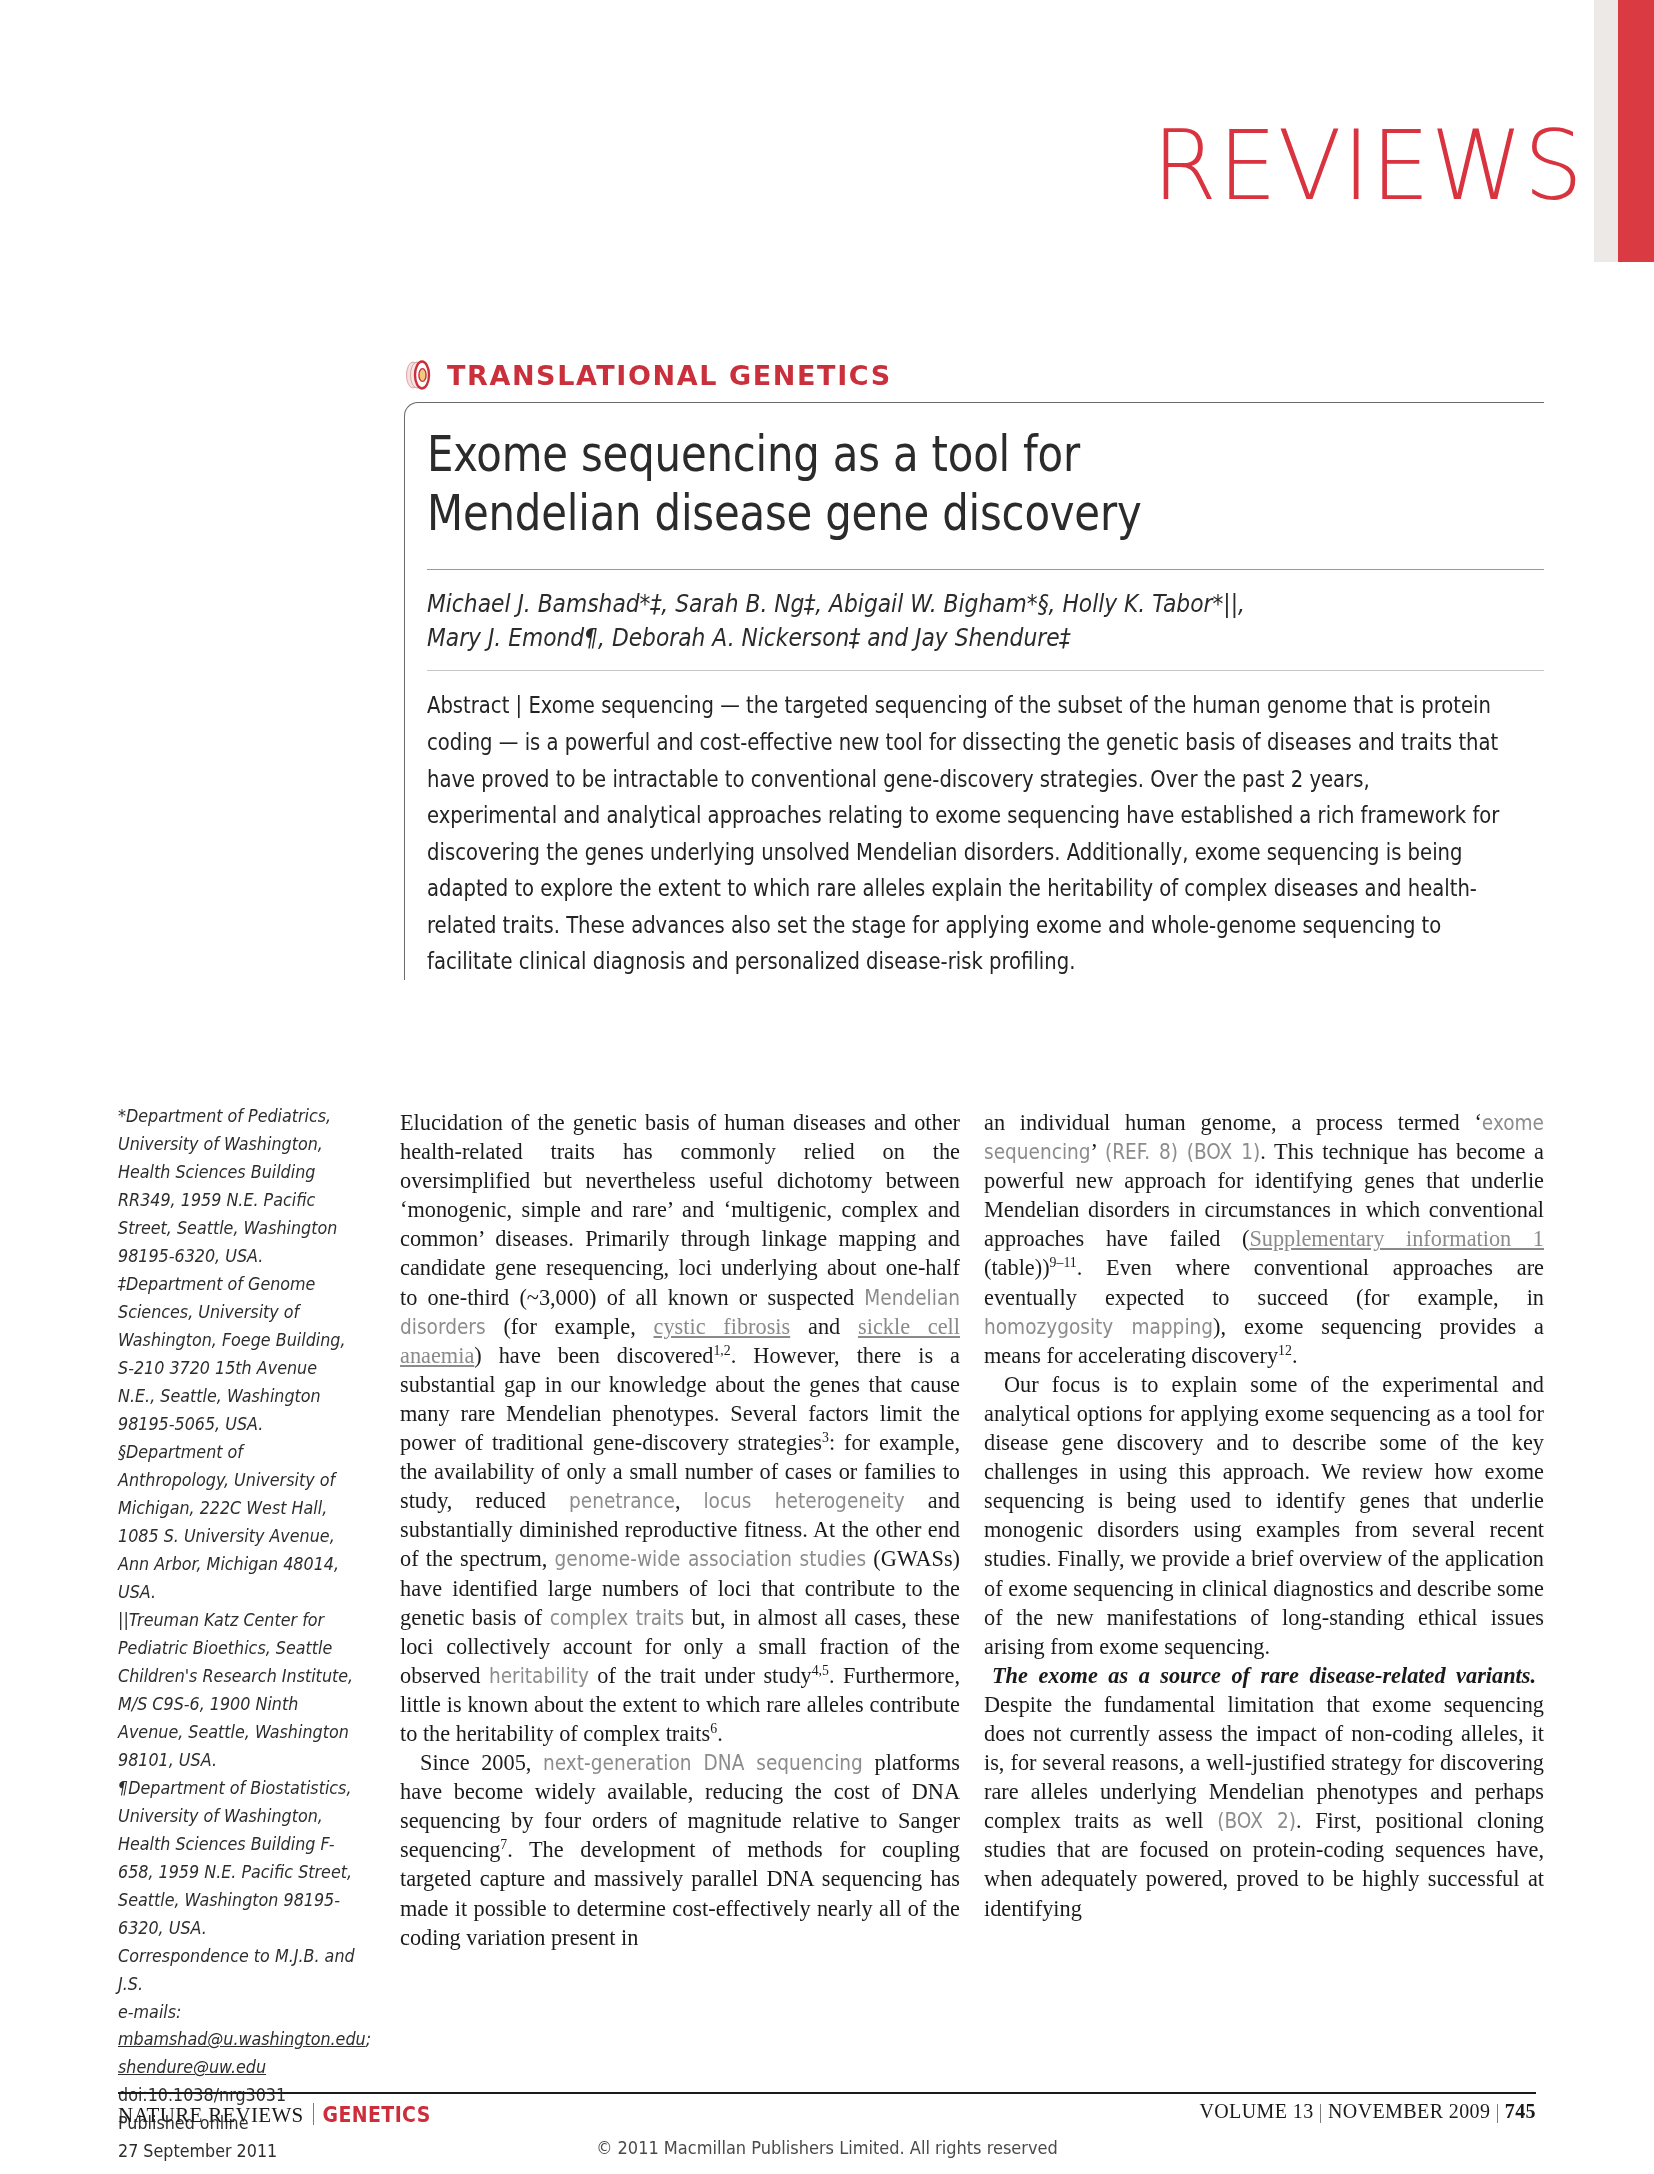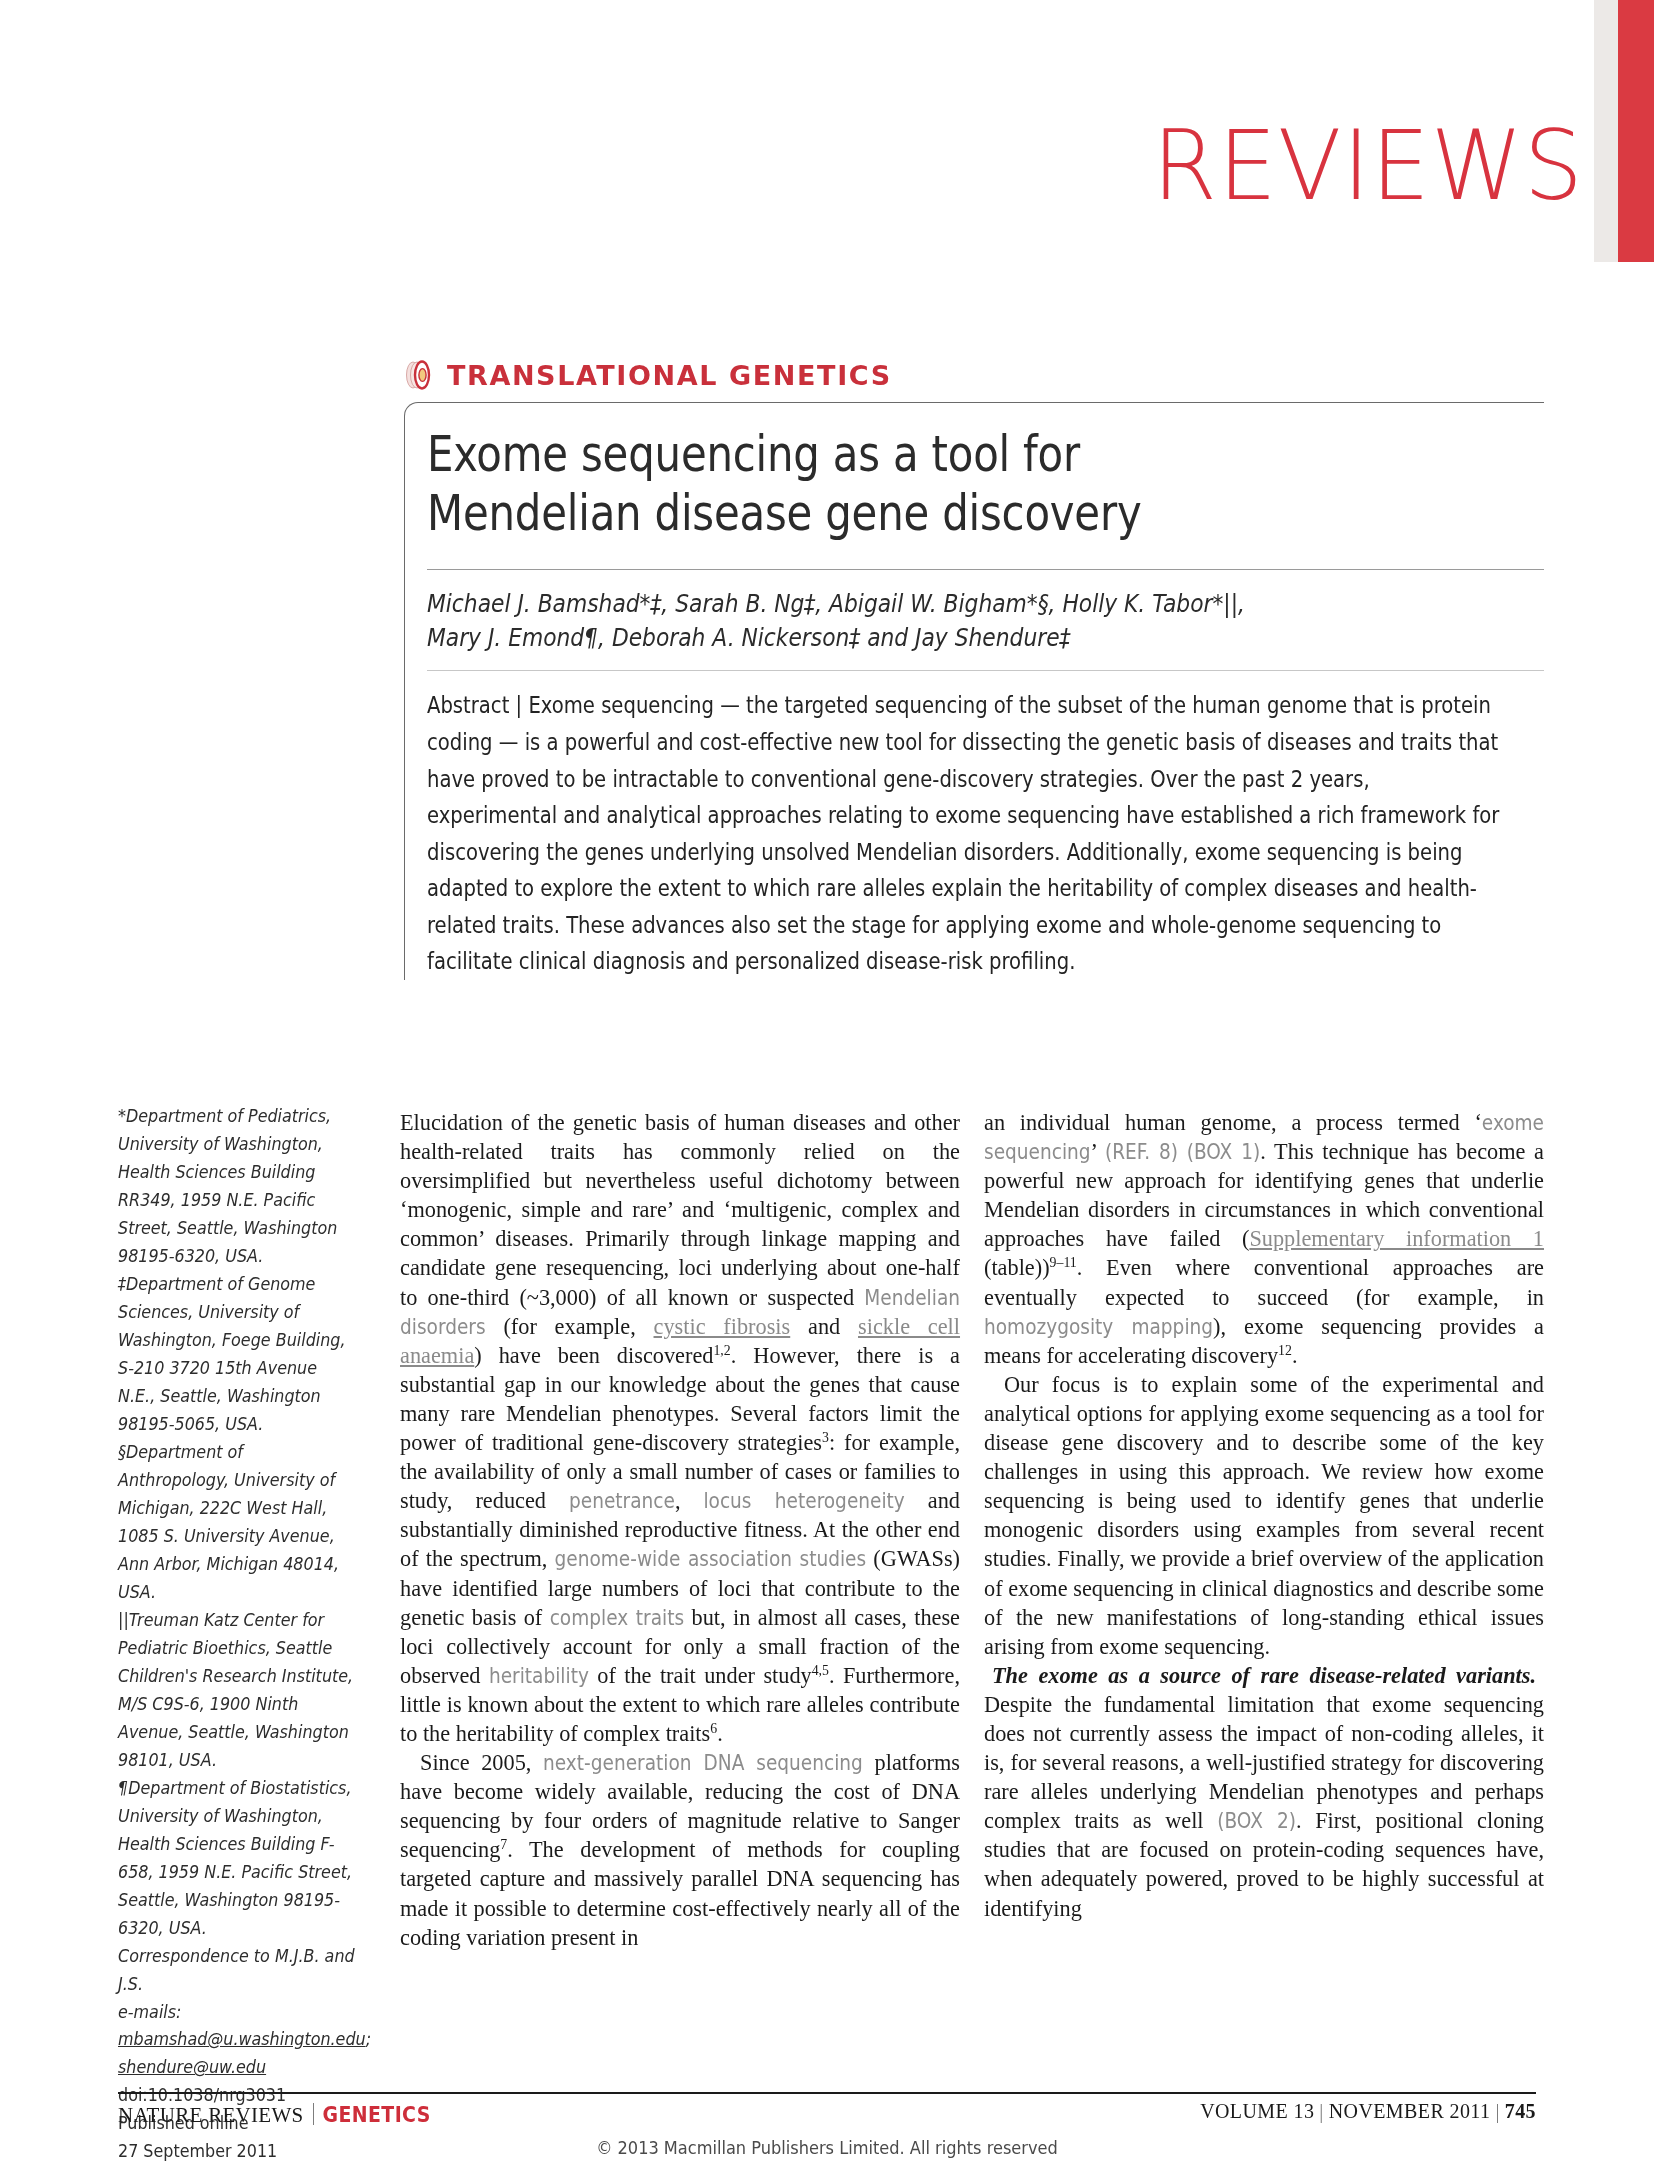--- a/index.html
+++ b/index.html
@@ -310,17 +310,17 @@
 
     <p></p><h3 class="subsec">The exome as a source of rare disease-related variants.</h3><span> Despite the fundamental limitation that exome sequencing does not currently assess the impact of non-coding alleles, it is, for several reasons, a well-justified strategy for discovering rare alleles underlying Mendelian phenotypes and perhaps complex traits as well </span><span class="gloss">(BOX 2)</span><span>. First, positional cloning studies that are focused on protein-coding sequences have, when adequately powered, proved to be highly successful at identifying</span><p></p>
   </div>
 
   <div id="footer-rule"></div>
   <div id="footer-left">
     <span id="footer-journal">Nature Reviews</span>
     <span id="footer-divider"></span>
     <span id="footer-brand" style="color: rgb(206, 46, 58);">GENETICS</span>
   </div>
-  <div id="footer-right"><span>VOLUME 13</span><span class="bar">|</span><span>NOVEMBER 2011</span><span class="bar">|</span><span class="pg">745</span></div>
-
-  <div id="copyright">© 2013 Macmillan Publishers Limited. All rights reserved</div>
+  <div id="footer-right"><span>VOLUME 13</span><span class="bar">|</span><span>NOVEMBER 2009</span><span class="bar">|</span><span class="pg">745</span></div>
+
+  <div id="copyright">© 2011 Macmillan Publishers Limited. All rights reserved</div>
 
 </div>
 
 </body></html>

